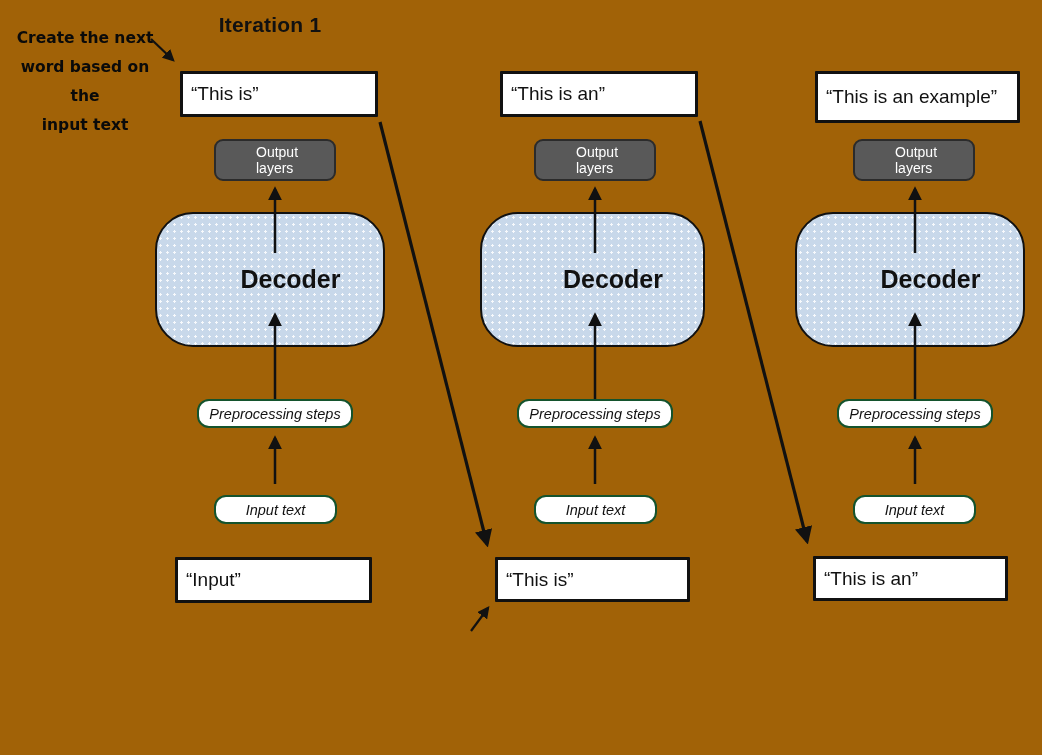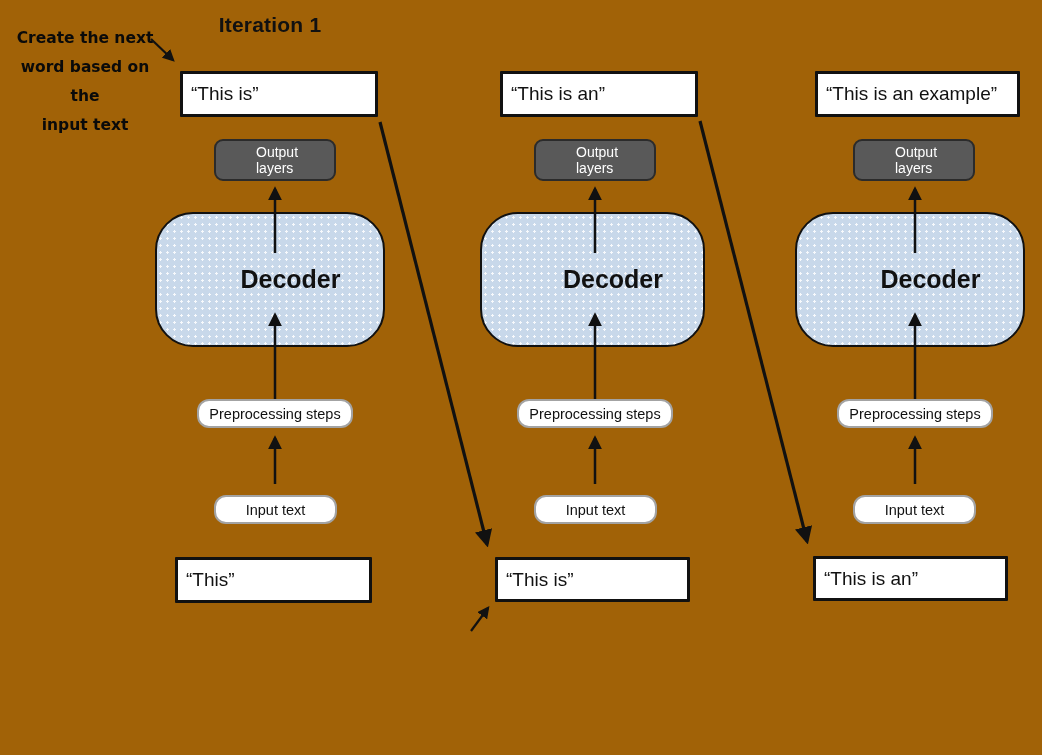--- a/index.html
+++ b/index.html
@@ -21,22 +21,22 @@
   }
   .decoder{
     background-color:#c8d8ea;
     background-image:radial-gradient(circle, rgba(255,255,255,0.85) 1px, rgba(255,255,255,0) 1.4px);
     background-size:7px 7px;
     border:2.5px solid #111;border-radius:38px;
     display:flex;align-items:center;justify-content:center;
     font-size:25px;font-weight:bold;padding-left:41px;
   }
   .pill{
-    background:#ffffff;border:2px solid #a3a3a3;border-radius:12px;
-    display:flex;align-items:center;justify-content:center;font-size:14.5px;
+    background:#ffffff;border:2px solid #14532d;border-radius:12px;
+    display:flex;align-items:center;justify-content:center;font-size:14.5px;font-style:italic;
   }
   .note{
     font-family:"DejaVu Sans", sans-serif;font-weight:bold;font-size:15.5px;
     text-align:center;white-space:pre-line;line-height:29px;color:#0a0a0a;
   }
   svg.arrows{position:absolute;left:0;top:0;pointer-events:none;}
 </style>
 </head>
 <body>
 
@@ -63,21 +63,21 @@
 
   <div class="abs pill" style="left:197px;top:399px;width:156px;height:29px;">
     <span>Preprocessing steps</span>
   </div>
 
   <div class="abs pill" style="left:214px;top:495px;width:123px;height:29px;">
     <span>Input text</span>
   </div>
 
   <div class="abs qbox" style="left:175px;top:557px;width:197px;height:46px;">
-    <span>“This”</span>
+    <span>“Input”</span>
   </div>
 
 
   <div class="abs qbox" style="left:500px;top:71px;width:198px;height:46px;">
     <span>“This is an”</span>
   </div>
 
   <div class="abs darkbox" style="left:534px;top:139px;width:122px;height:42px;">
     <span>Output layers</span>
   </div>
@@ -92,21 +92,21 @@
 
   <div class="abs pill" style="left:534px;top:495px;width:123px;height:29px;">
     <span>Input text</span>
   </div>
 
   <div class="abs qbox" style="left:495px;top:557px;width:195px;height:45px;">
     <span>“This is”</span>
   </div>
 
 
-  <div class="abs qbox" style="left:815px;top:71px;width:205px;height:46px;">
+  <div class="abs qbox" style="left:815px;top:71px;width:205px;height:52px;">
     <span>“This is an example”</span>
   </div>
 
   <div class="abs darkbox" style="left:853px;top:139px;width:122px;height:42px;">
     <span>Output layers</span>
   </div>
 
   <div class="abs decoder" style="left:795px;top:212px;width:230px;height:135px;">
     <span>Decoder</span>
   </div>

